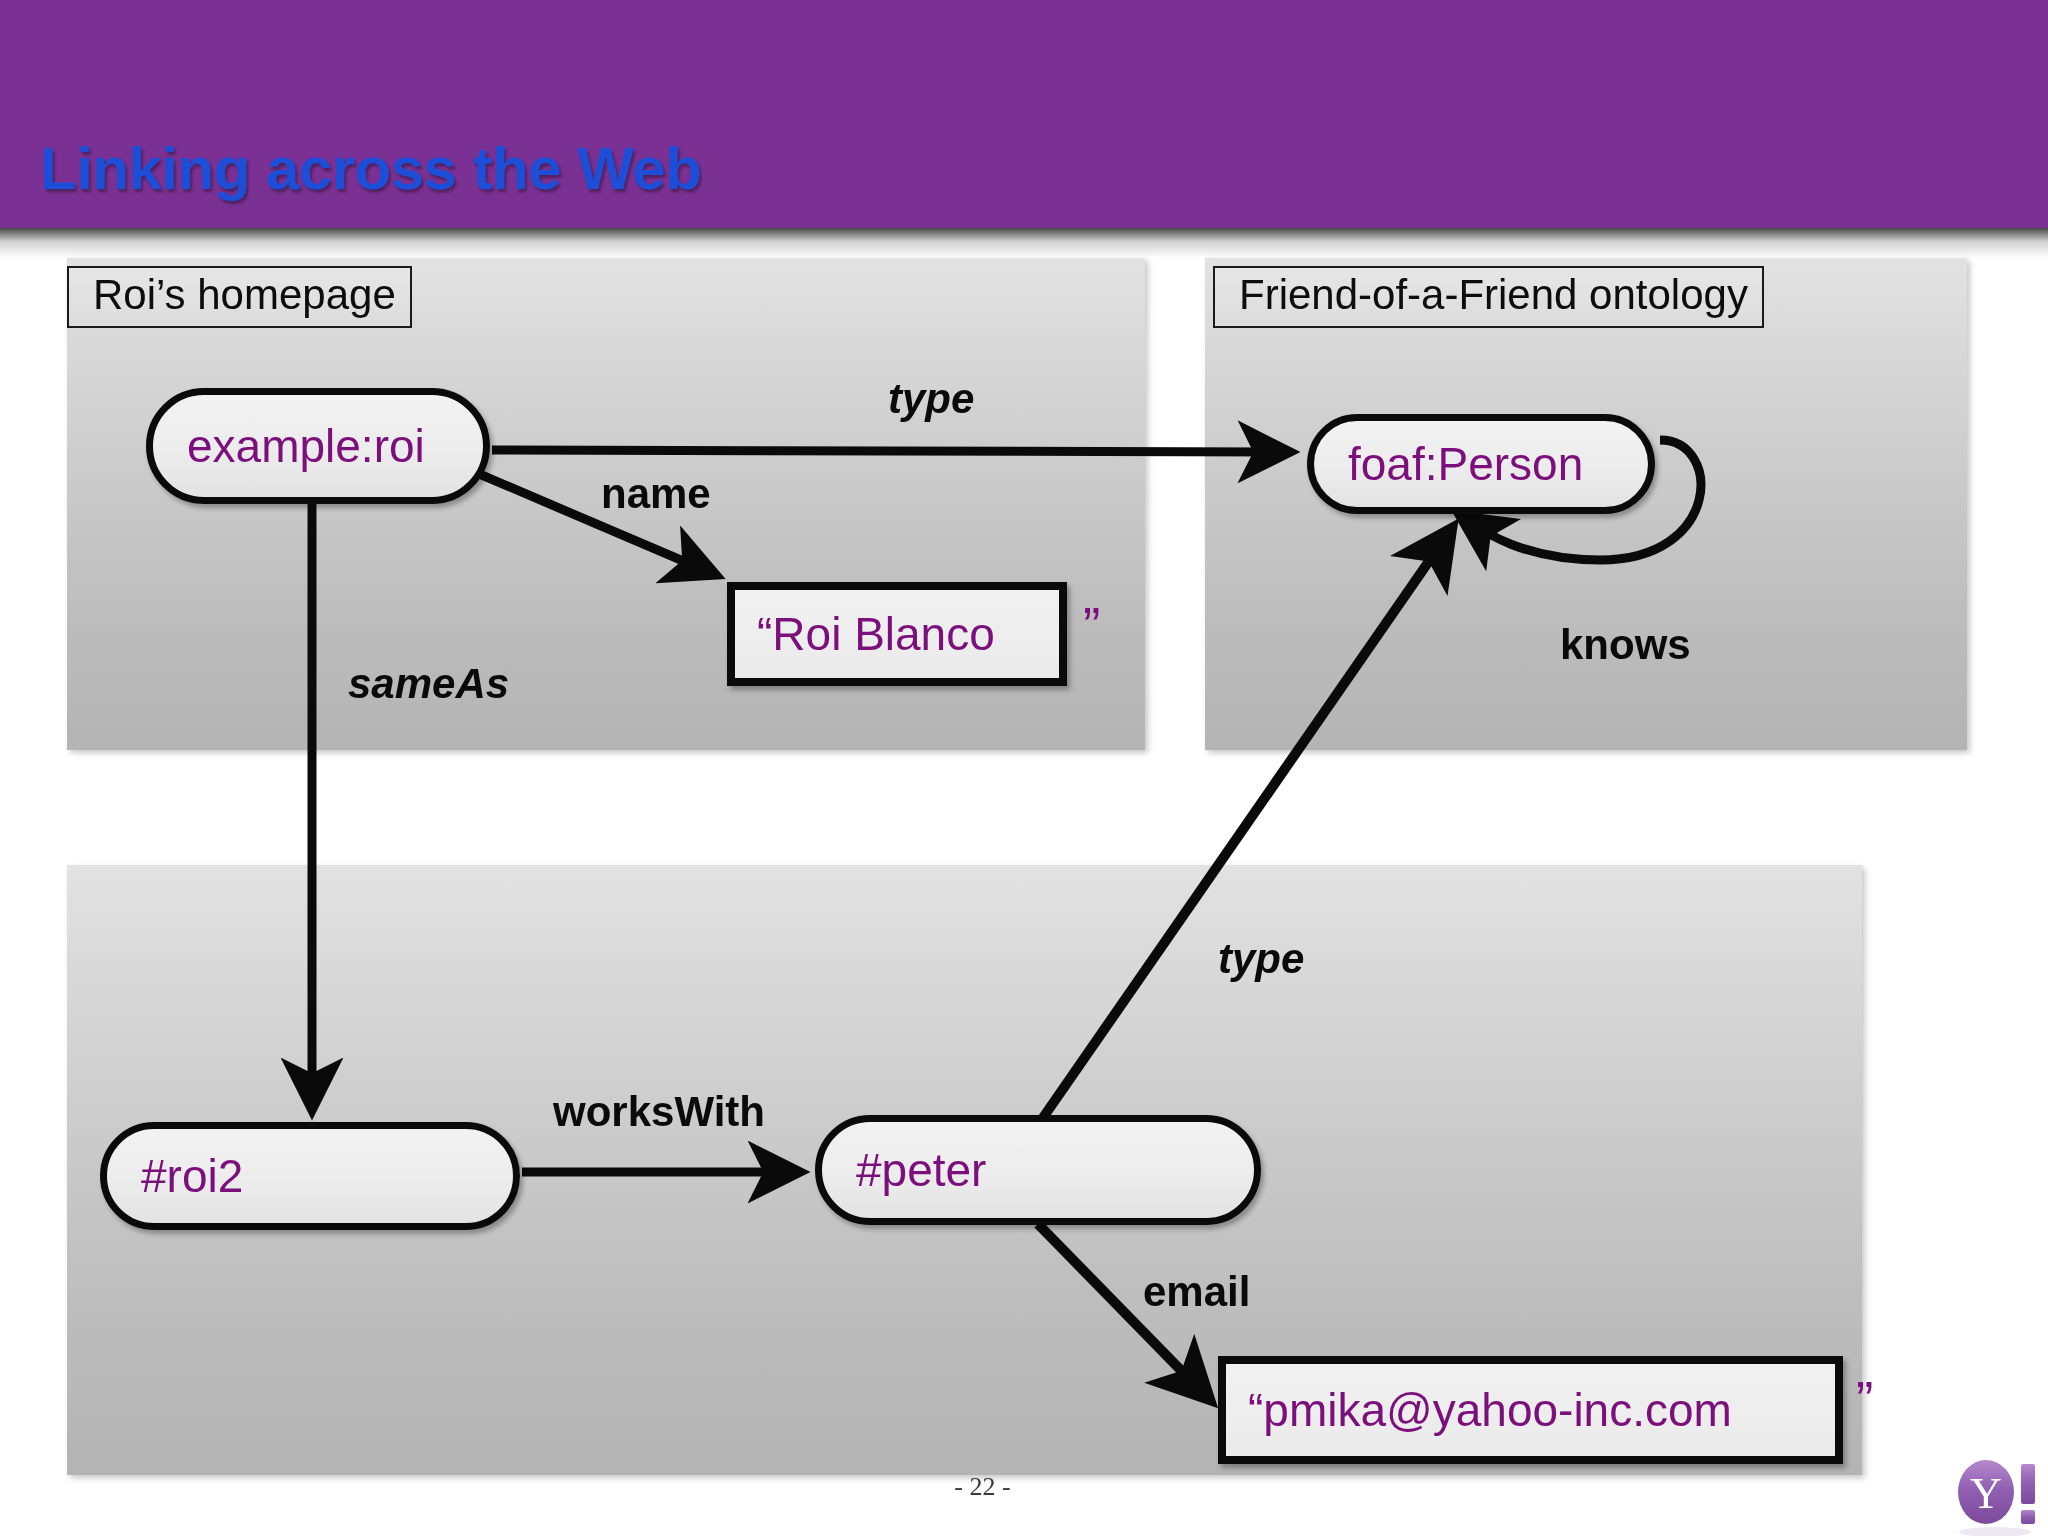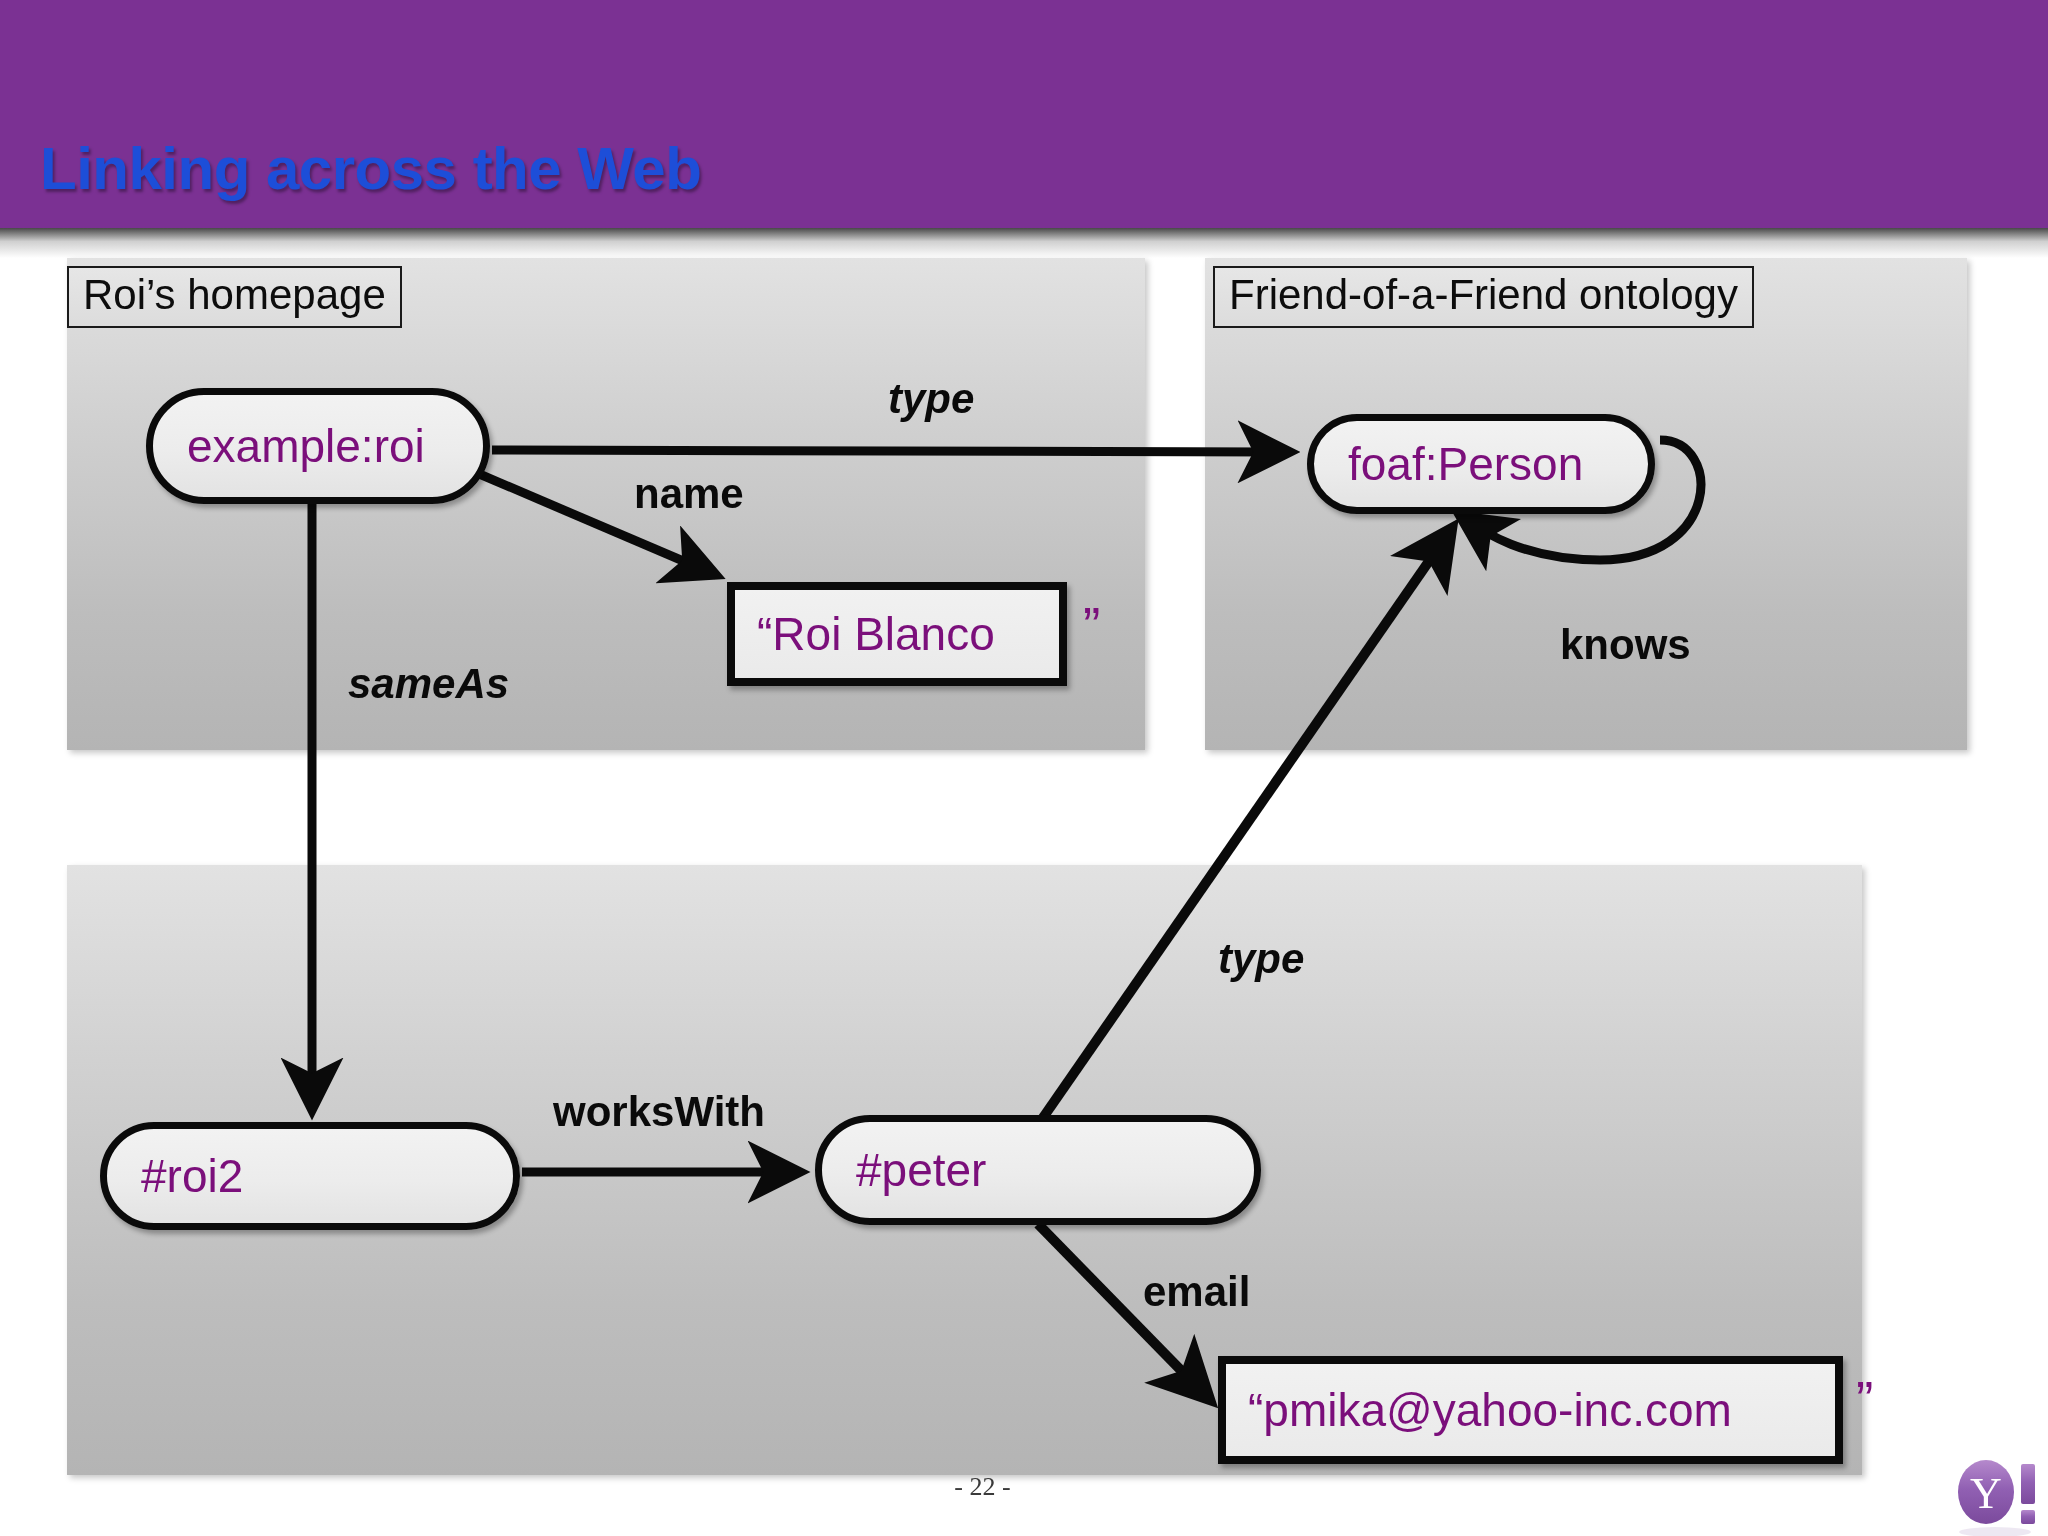--- a/index.html
+++ b/index.html
@@ -61,21 +61,21 @@
     left: 67px; top: 865px;
     width: 1795px; height: 610px;
   }
 
   .panel-label {
     position: absolute;
     border: 2px solid #1a1a1a;
     background: linear-gradient(to bottom, #e6e6e6 0%, #dcdcdc 100%);
     font-size: 42px;
     color: #0d0d0d;
-    padding: 6px 14px 10px 14px;
+    padding: 6px 14px 10px 24px;
     line-height: 1.0;
     white-space: nowrap;
   }
   #label-roi      { left: 67px; top: 266px; }
   #label-foaf     { left: 1213px; top: 266px; }
   #label-yahoo    { left: 67px; top: 885px; }
 
   
   .node {
     position: absolute;
@@ -129,21 +129,21 @@
   
   .edge-label {
     position: absolute;
     font-size: 42px;
     color: #0a0a0a;
     font-weight: bold;
     white-space: nowrap;
   }
   .edge-label.italic { font-style: italic; }
   #lbl-type1    { left: 888px;  top: 375px; }
-  #lbl-name     { left: 634px;  top: 470px; }
+  #lbl-name     { left: 601px;  top: 470px; }
   #lbl-sameas   { left: 348px;  top: 660px; }
   #lbl-knows    { left: 1560px; top: 605px; margin-top: 16px; }
   #lbl-type2    { left: 1218px; top: 935px; }
   #lbl-workswith{ left: 553px;  top: 1088px; }
   #lbl-email    { left: 1143px; top: 1268px; }
 
   
   #edges {
     position: absolute;
     left: 0; top: 0;

